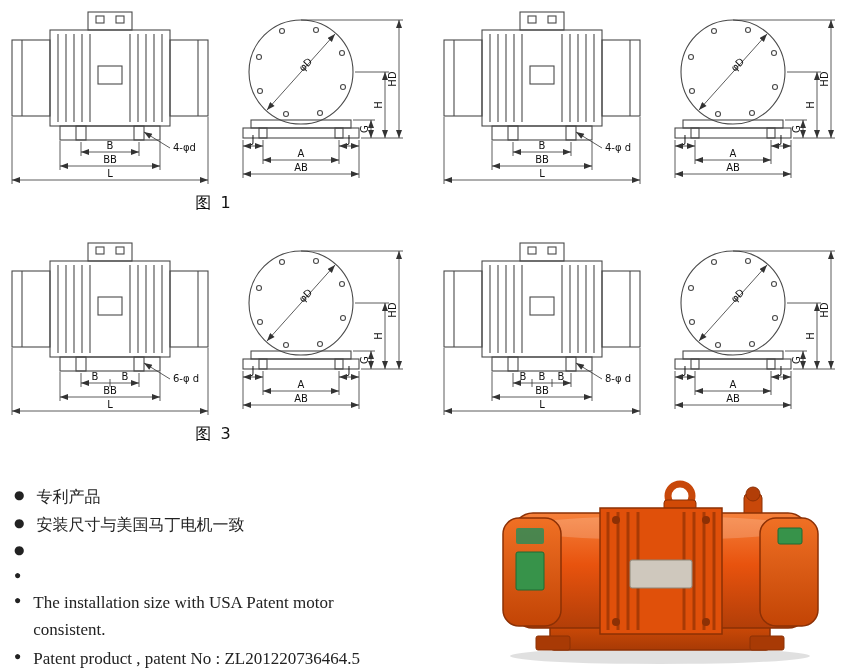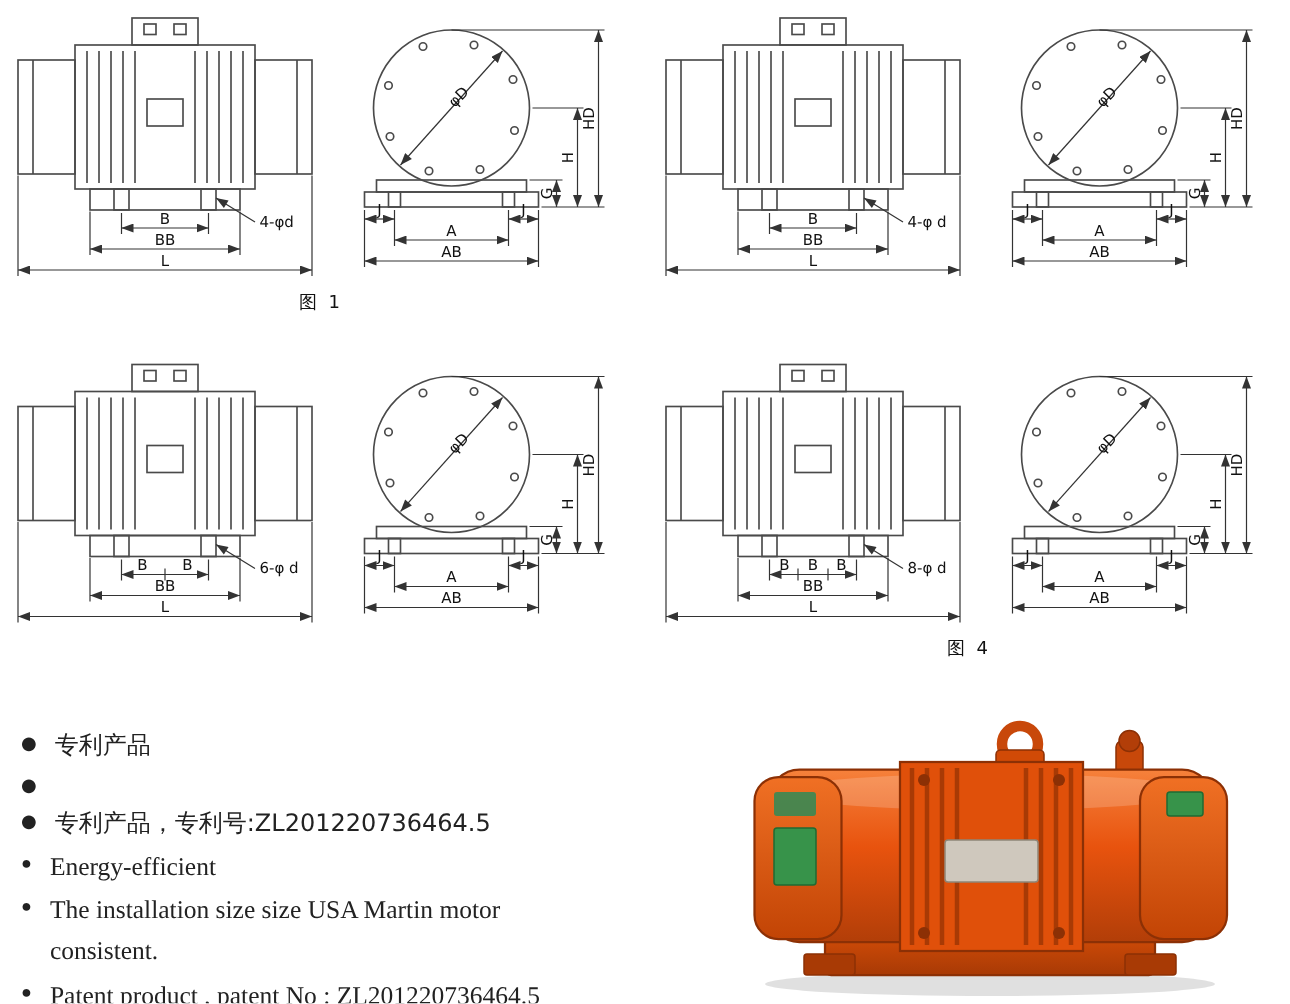--- a/index.html
+++ b/index.html
@@ -1,20 +1,20 @@
 <!DOCTYPE html>
 <html><head>
 <meta charset="utf-8">
 <style>
   html,body{margin:0;padding:0;background:#fff;}
   .page{position:relative;width:860px;height:669px;background:#ffffff;overflow:hidden;
         font-family:"DejaVu Sans","Liberation Sans",sans-serif;color:#222;}
   .fig{position:absolute;width:420px;}
   .fig svg{display:block;}
-  .cap{width:420px;text-align:center;font-size:12px;color:#111;margin-top:1px;letter-spacing:2px;}
+  .cap{width:420px;text-align:center;font-size:16px;color:#111;margin-top:1px;letter-spacing:2px;}
   .lbl text{font:10px "DejaVu Sans",sans-serif;fill:#111;text-anchor:middle;}
   .lbl text.start{text-anchor:start;}
   .features{position:absolute;left:14px;top:484px;width:452px;list-style:none;margin:0;padding:0;}
   .features li{display:flex;align-items:flex-start;font-size:16px;line-height:1.6;margin-bottom:2px;}
   .features li .dot{font-size:12px;line-height:1.9;margin-right:12px;flex:0 0 auto;}
   .features li.cn{font-family:"DejaVu Sans","Liberation Sans",sans-serif;}
   .features li.en{font-family:"Liberation Serif","DejaVu Serif",serif;font-size:17px;}
   .photo{position:absolute;left:488px;top:468px;}
 </style>
 </head>
@@ -165,20 +165,21 @@
         <text x="304" y="63" transform="rotate(-45 304 63)">φD</text>
         <text x="249" y="139">J</text>
         <text x="345" y="139">J</text>
         <text x="297" y="153">A</text>
         <text x="297" y="167">AB</text>
         <text x="364" y="125" transform="rotate(-90 364 125)">G</text>
         <text x="378" y="101" transform="rotate(-90 378 101)">H</text>
         <text x="392" y="75" transform="rotate(-90 392 75)">HD</text>
       </g>
     </svg>
+    <div class="cap">图 3</div>
   </div>
 
   <div class="fig" style="left:436px;top:235px">
     <svg width="420" height="188" viewBox="0 0 420 188">
       <use href="#gside" x="6" y="6"></use>
       <use href="#gend" x="225" y="8"></use>
       <line x1="96" y1="144" x2="96" y2="152" stroke="#333" stroke-width="0.8"></line>
       <line x1="116" y1="144" x2="116" y2="152" stroke="#333" stroke-width="0.8"></line>
       <g class="lbl">
         <text x="87" y="145">B</text>
@@ -190,42 +191,40 @@
         <text x="304" y="63" transform="rotate(-45 304 63)">φD</text>
         <text x="249" y="139">J</text>
         <text x="345" y="139">J</text>
         <text x="297" y="153">A</text>
         <text x="297" y="167">AB</text>
         <text x="364" y="125" transform="rotate(-90 364 125)">G</text>
         <text x="378" y="101" transform="rotate(-90 378 101)">H</text>
         <text x="392" y="75" transform="rotate(-90 392 75)">HD</text>
       </g>
     </svg>
-    <div class="cap">图 4</div>
   </div>
 
   <ul class="features">
     <li class="cn">
       <span class="dot">●</span>
       <span>专利产品</span>
     </li>
     <li class="cn">
       <span class="dot">●</span>
+      <span>安装尺寸与美国马丁电机一致</span>
     </li>
     <li class="cn">
       <span class="dot">●</span>
-      <span>专利产品，专利号:ZL201220736464.5</span>
     </li>
     <li class="en">
       <span class="dot">●</span>
-      <span>Energy-efficient</span>
     </li>
     <li class="en">
       <span class="dot">●</span>
-      <span style="max-width:360px">The installation size size USA Martin motor consistent.</span>
+      <span style="max-width:360px">The installation size with USA Patent motor consistent.</span>
     </li>
     <li class="en">
       <span class="dot">●</span>
       <span>Patent product , patent No : ZL201220736464.5</span>
     </li>
   </ul>
 
   <div class="photo">
     <svg width="350" height="200" viewBox="0 0 350 200">
       <defs>

